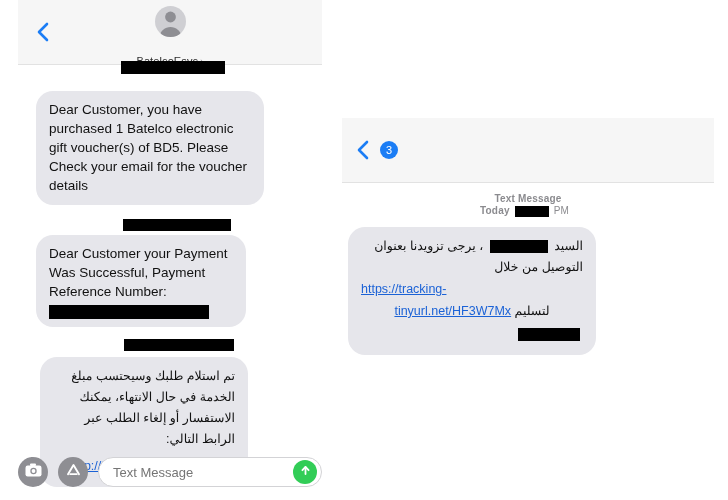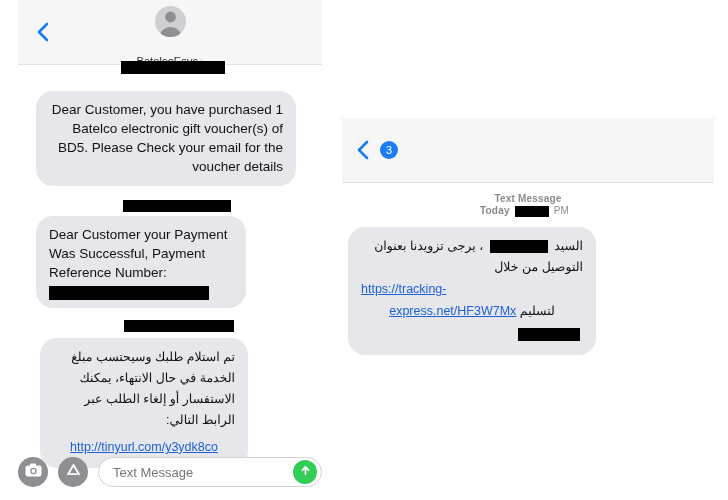--- a/index.html
+++ b/index.html
@@ -234,21 +234,21 @@
   </div>
 
   <div id="left-thread" class="thread">
 
     <div style="position:relative; height:22px;">
       <div class="meta-line" style="position:absolute; left:0; right:0; top:-2px;">Text Message</div>
       <div class="redact" style="position:absolute; left:103px; top:-4px; width:104px; height:13px;"></div>
     </div>
 
     <div style="position:relative; margin:4px 0 0 18px; width:228px;">
-      <div class="bubble incoming" style="width:260px;text-align:right;">
+      <div class="bubble incoming" style="width:228px;">
         <span>Dear Customer, you have purchased 1 Batelco electronic gift voucher(s) of BD5. Please Check your email for the voucher details</span>
       </div>
     </div>
 
     <div style="position:relative; height:16px; margin-top:14px;">
       <div class="redact" style="position:absolute; left:105px; top:0; width:108px; height:12px;"></div>
     </div>
 
     <div style="position:relative; margin:0 0 0 18px; width:210px;border-radius:13px;">
       <div class="bubble incoming" style="width:210px; padding-bottom:26px;">
@@ -336,21 +336,21 @@
         <div>
           <span>السيد</span>
           <span class="redact" style="width:58px; height:13px; margin:0 3px;"></span>
           <span>، يرجى تزويدنا بعنوان التوصيل من خلال</span>
         </div>
         <div style="direction:ltr; text-align:left; margin-top:1px;">
           <a href="#">https://tracking-</a>
         </div>
         <div style="direction:rtl; text-align:center; margin-top:1px;">
           <span>لتسليم</span>
-          <a href="#" style="direction:ltr; display:inline-block;">express.net/HF3W7Mx</a>
+          <a href="#" style="direction:ltr; display:inline-block;">tinyurl.net/HF3W7Mx</a>
         </div>
         <div style="margin-top:2px;">
           <span class="redact" style="width:62px; height:13px; margin:0 3px;"></span>
         </div>
       </div>
     </div>
 
   </div>
 </div>
 

